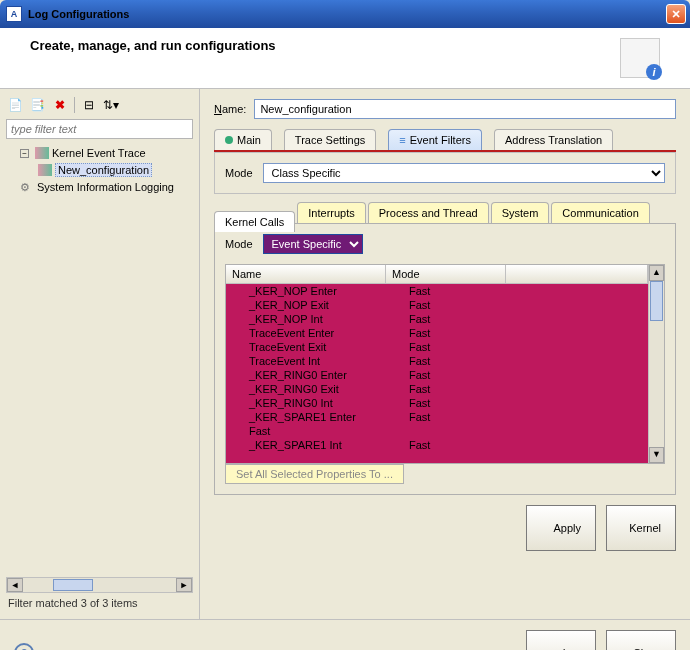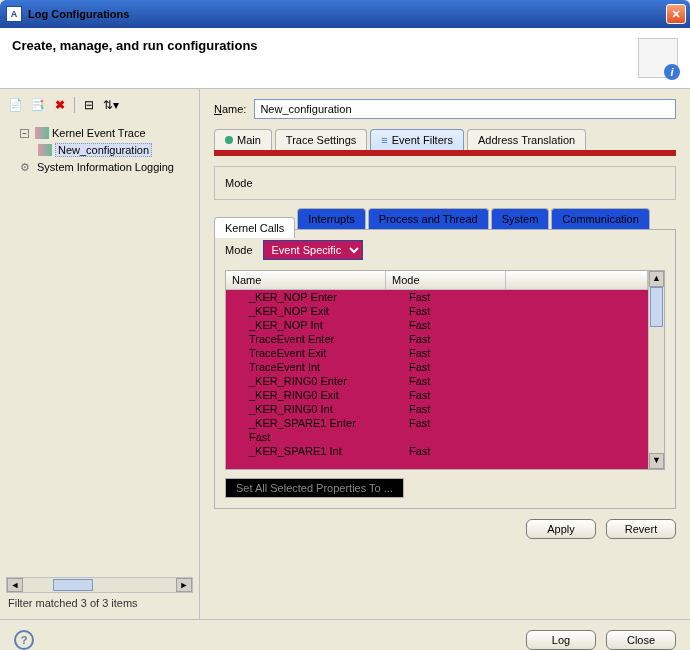--- a/index.html
+++ b/index.html
@@ -1,21 +1,21 @@
 <!DOCTYPE html>
 <html><head>
 <meta charset="utf-8">
 <style>
 *{box-sizing:border-box;margin:0;padding:0;font-family:Tahoma,Arial,sans-serif;font-size:11px;color:#000}
 body{background:#ece9d8;width:690px;height:650px;overflow:hidden}
 .titlebar{height:28px;background:linear-gradient(to bottom,#3b77d6 0%,#2c5fb8 50%,#1f4a9e 100%);display:flex;align-items:center;padding:0 4px 0 6px;color:#fff;font-weight:bold;font-size:12px;border-radius:6px 6px 0 0}
 .titlebar .appicon{width:16px;height:16px;background:#fff;border:1px solid #1f4a9e;margin-right:6px;display:inline-flex;align-items:center;justify-content:center;font-size:9px;color:#1f4a9e}
 .titlebar .title{flex:1}
 .closebtn{width:20px;height:20px;background:linear-gradient(to bottom,#f7a27a,#e1531e);border:1px solid #fff;border-radius:3px;display:flex;align-items:center;justify-content:center;color:#fff;font-weight:bold;cursor:pointer}
-.header{background:#fff;padding:10px 12px;border-bottom:1px solid #c0c0c0;display:flex;align-items:flex-start}
+.header{background:#fff;padding:10px 30px;border-bottom:1px solid #c0c0c0;display:flex;align-items:flex-start}
 .header .txt{flex:1}
 .header h1{font-size:13px;font-weight:bold;margin-bottom:4px}
 .header .sub{font-size:11px;color:#333}
 .headicon{width:40px;height:40px;border:1px solid #ccc;background:#f5f5f5;position:relative}
 .headicon::after{content:"i";position:absolute;right:-3px;bottom:-3px;width:16px;height:16px;background:#3b77d6;color:#fff;border-radius:50%;display:flex;align-items:center;justify-content:center;font-weight:bold;font-style:italic}
 .body{display:flex;height:530px;background:#ece9d8}
 .left{width:200px;border-right:1px solid #c0c0c0;display:flex;flex-direction:column;padding:6px}
 .toolbar{display:flex;gap:6px;padding:2px 2px 6px}
 .tbicon{width:16px;height:16px;cursor:pointer;display:inline-flex;align-items:center;justify-content:center;font-size:12px}
 .filterinput{border:1px solid #b5b5b5;background:#fff;padding:3px 4px;color:#999;font-style:italic}
@@ -28,52 +28,52 @@
 .hscroll{height:16px;background:#e6e3d4;border:1px solid #c0c0c0;display:flex;align-items:center}
 .hscroll .arr{width:16px;height:14px;background:#d4d0c8;border:1px solid #a0a0a0;text-align:center;font-size:9px;line-height:12px;cursor:pointer}
 .hscroll .track{flex:1;height:14px;position:relative}
 .hscroll .thumb{position:absolute;left:30px;width:40px;height:12px;top:1px;background:#c8d6ee;border:1px solid #7a98c8}
 .filterstatus{padding:4px 2px;color:#333}
 .right{flex:1;display:flex;flex-direction:column;padding:10px 14px}
 .namerow{display:flex;align-items:center;gap:8px;margin-bottom:10px}
 .namerow label{text-decoration:underline;text-decoration-color:transparent}
 .namerow label::first-letter{text-decoration:underline}
 .txtinput{flex:1;border:1px solid #7a98c8;background:#fff;padding:3px 5px}
-.maintabs{display:flex;gap:1px;border-bottom:6px solid #b91c1c;margin-bottom:10px}
+.maintabs{display:flex;gap:10px;border-bottom:2px solid #b91c1c;}
 .mtab{padding:4px 10px;border:1px solid #b0b0b0;border-bottom:none;background:#f4f2e8;border-radius:4px 4px 0 0;margin-right:2px;cursor:pointer;display:flex;align-items:center;gap:4px}
 .mtab.active{background:linear-gradient(to bottom,#e6effc,#d2e2f8);border-color:#7a98c8}
 .dot{width:8px;height:8px;border-radius:50%;display:inline-block}
 .modegroup{border:1px solid #c0c0c0;padding:10px;margin-bottom:8px;display:flex;align-items:center;gap:10px}
 select{border:1px solid #7a98c8;background:#fff;padding:2px 4px;font-size:11px}
 .modesel{flex:1}
 .subtabs{display:flex;border-bottom:1px solid #b0b0b0}
-.stab{padding:4px 10px;border:1px solid #b0b0b0;border-bottom:none;background:#1d4ed8;border-radius:4px 4px 0 0;margin-right:2px;cursor:pointer}
+.stab{padding:4px 10px;border:1px solid #b0b0b0;border-bottom:none;background:#fef9c3;border-radius:4px 4px 0 0;margin-right:2px;cursor:pointer}
 .stab.active{background:#fff;position:relative;top:9px}
 .subpanel{border:1px solid #b0b0b0;border-top:none;padding:10px;background:#ece9d8}
 .submode{display:flex;align-items:center;gap:10px;margin-bottom:10px}
-.submode select{background:#be185d;color:#fff;border:1px solid #1f4a9e}
+.submode select{background:#701a75;color:#fff;border:1px solid #1f4a9e}
 .table{border:1px solid #b0b0b0;background:#be185d;height:200px;display:flex}
 .tbody{flex:1;overflow:hidden}
 .thead{display:flex;background:linear-gradient(to bottom,#fff,#e6e3d4);border-bottom:1px solid #c0c0c0}
 .th{padding:3px 6px;border-right:1px solid #c0c0c0}
 .th.c1{width:160px}
 .th.c2{width:120px}
 .th.c3{flex:1}
 .trow{display:flex;border-bottom:0}
 .td{padding:1px 23px;white-space:nowrap;overflow:hidden}
 .td.c1{width:160px}
 .td.c2{width:120px}
 .td.c3{flex:1}
 .vscroll{width:16px;background:#e6e3d4;border-left:1px solid #c0c0c0;display:flex;flex-direction:column}
 .vscroll .arr{height:16px;background:#d4d0c8;border:1px solid #a0a0a0;text-align:center;font-size:9px;line-height:12px;cursor:pointer}
 .vscroll .vtrack{flex:1;position:relative}
 .vscroll .vthumb{position:absolute;top:0;left:1px;right:1px;height:40px;background:#c8d6ee;border:1px solid #7a98c8}
-.setbtn{margin-top:8px;padding:3px 10px;border:1px solid #b0b0b0;background:#000000;color:#888;cursor:default}
+.setbtn{padding:3px 10px;border:1px solid #b0b0b0;background:#fef9c3;color:#888;cursor:default}
 .btnrow{display:flex;justify-content:flex-end;gap:10px;padding:10px 0}
-.btn{min-width:70px;padding:3px 14px;border:1px solid #7a7a7a;background:linear-gradient(to bottom,#fff,#e6e3d4);border-radius:6px;text-align:center;cursor:pointer}
+.btn{min-width:70px;padding:16px 14px;border:1px solid #7a7a7a;background:linear-gradient(to bottom,#fff,#e6e3d4);border-radius:0;text-align:right;cursor:pointer}
 .footer{border-top:1px solid #c0c0c0;padding:10px 14px;display:flex;align-items:center;background:#ece9d8}
 .helpicon{width:20px;height:20px;border:2px solid #5b7fb5;border-radius:50%;color:#5b7fb5;display:flex;align-items:center;justify-content:center;font-weight:bold;cursor:pointer}
 .footer .spacer{flex:1}
 </style>
 </head>
 <body>
 
 <div class="titlebar">
   <span class="appicon">A</span>
   <span class="title">Log Configurations</span>
@@ -90,20 +90,21 @@
 <div class="body">
   <div class="left">
     <div class="toolbar">
       <span class="tbicon" style="color:#c9a227">📄</span>
       <span class="tbicon" style="color:#c9a227">📑</span>
       <span class="tbicon" style="color:#d00;font-weight:bold">✖</span>
       <span style="border-left:1px solid #b0b0b0"></span>
       <span class="tbicon">⊟</span>
       <span class="tbicon">⇅▾</span>
     </div>
+    <input class="filterinput" placeholder="type filter text" style="">
     <div class="tree">
       <div class="treenode">
         <span class="twisty">−</span>
         <span class="nodeicon" style="background:linear-gradient(to right,#d9a,#6b9)"></span>
         <span class="lbl">Kernel Event Trace</span>
       </div>
       <div class="treenode l2 sel">
         <span class="nodeicon" style="background:linear-gradient(to right,#d9a,#6b9)"></span>
         <span class="lbl">New_configuration</span>
       </div>
@@ -140,20 +141,23 @@
           <span style="color:#37c">≡</span>
           <span>Event Filters</span>
         </div>
       <div class="mtab">
           <span>Address Translation</span>
         </div>
     </div>
 
     <div class="modegroup">
       <span>Mode</span>
+      <select class="modesel">
+        <option>Class Specific</option>
+      </select>
     </div>
 
     <div class="subtabs">
       <div class="stab active">Kernel Calls</div>
       <div class="stab">Interrupts</div>
       <div class="stab">Process and Thread</div>
       <div class="stab">System</div>
       <div class="stab">Communication</div>
     </div>
     <div class="subpanel">
@@ -240,21 +244,21 @@
             </div>
           <div class="arr">▼</div>
         </div>
       </div>
 
       <button class="setbtn">Set All Selected Properties To ...</button>
     </div>
 
     <div class="btnrow">
       <div class="btn">Apply</div>
-      <div class="btn">Revert</div>
+      <div class="btn">Kernel</div>
     </div>
   </div>
 </div>
 
 <div class="footer">
   <div class="helpicon">?</div>
   <div class="spacer"></div>
   <div class="btn">Log</div>
   <div style="width:10px"></div>
   <div class="btn">Close</div>

